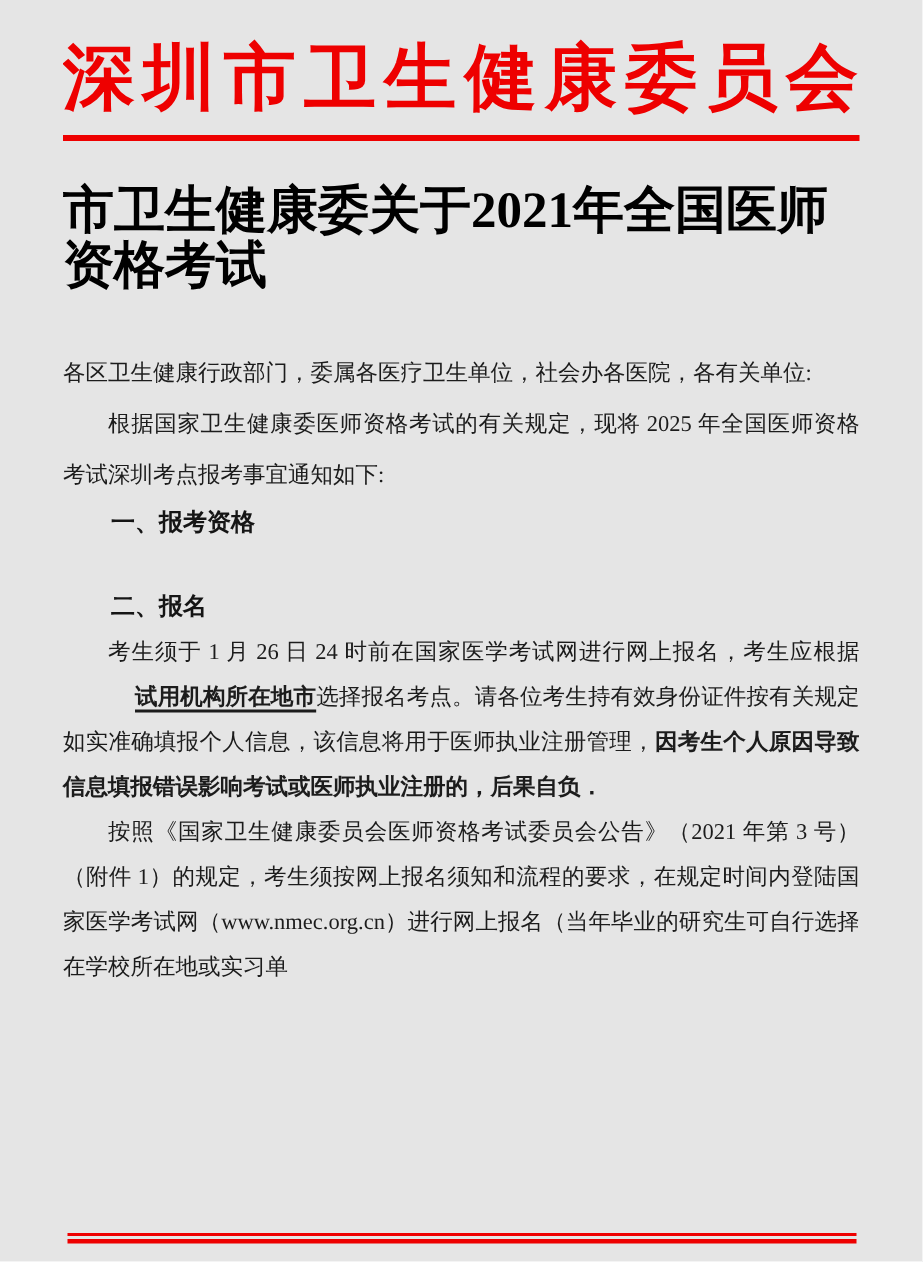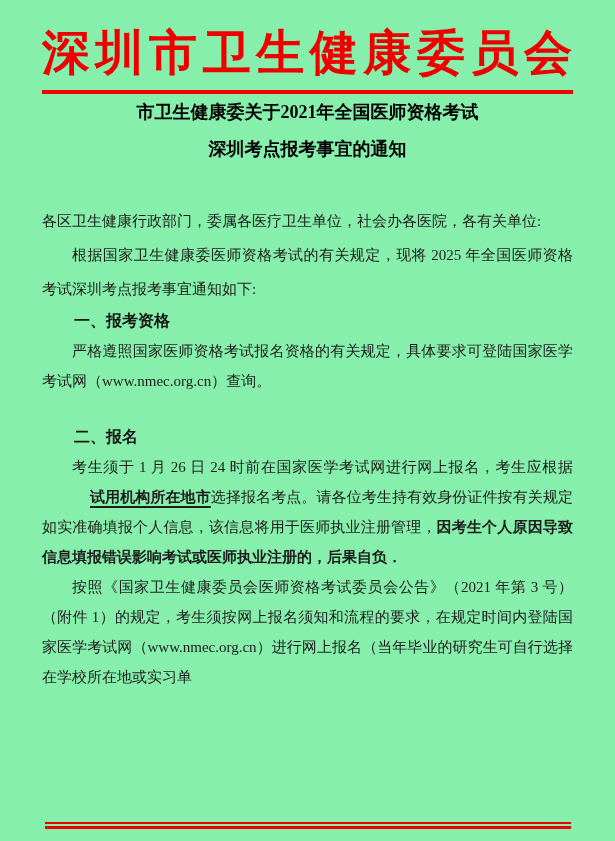--- a/index.html
+++ b/index.html
@@ -3,21 +3,21 @@
 <meta charset="utf-8">
 <style>
   * { margin: 0; padding: 0; box-sizing: border-box; }
   html, body { background: #ffffff; }
   body { width: 615px; }
 
   .page {
     position: relative;
     width: 615px;
     height: 841px;
-    background: #86efac;
+    background: #e5e5e5;
     padding: 20px 42px 0 42px;
     overflow: hidden;
     font-family: "Liberation Serif", "DejaVu Serif", serif;
     color: #1c1c1c;
   }
 
   
   .letterhead {
     color: #ee0000;
     font-weight: 700;
@@ -31,24 +31,24 @@
     overflow: hidden;
   }
   .letterhead-rule {
     height: 4px;
     background: #ee0000;
     margin-top: 4px;
   }
 
   
   .doc-title {
-    text-align: center;
+    margin-top: 28px;
     font-weight: 700;
     color: #000000;
-    font-size: 18px;
+    font-size: 34px;
     line-height: 37px;
   }
 
   
   .doc-body { margin-top: 36px; }
   .doc-body p {
     font-size: 15px;
     line-height: 30px;
     text-align: justify;
     text-indent: 2em;
@@ -92,32 +92,30 @@
 
 <div class="page">
 
   <header>
     <div class="letterhead">深圳市卫生健康委员会</div>
     <div class="letterhead-rule"></div>
   </header>
 
   <h1 class="doc-title">
     <span>市卫生健康委关于2021年全国医师资格考试</span><br>
-    <span>深圳考点报考事宜的通知</span>
   </h1>
 
   <main class="doc-body">
 
     <p class="addressees">各区卫生健康行政部门，委属各医疗卫生单位，社会办各医院，各有关单位:</p>
 
     <p class="intro">根据国家卫生健康委医师资格考试的有关规定，现将 2025 年全国医师资格考试深圳考点报考事宜通知如下:</p>
 
     <p class="sec-heading">一、报考资格</p>
 
-    <p>严格遵照国家医师资格考试报名资格的有关规定，具体要求可登陆国家医学考试网（www.nmec.org.cn）查询。</p>
 
     <p class="sec-heading gap-above">二、报名</p>
 
 
     <p><span>考生须于 1 月 26 日 24 时前在国家医学考试网进行网上报名，考生应根据</span><span class="emph-bu">试用机构所在地市</span><span>选择报名考点。请各位考生持有效身份证件按有关规定如实准确填报个人信息，该信息将用于医师执业注册管理，</span><span class="emph-bold">因考生个人原因导致信息填报错误影响考试或医师执业注册的，后果自负．</span></p>
 
     <p>按照《国家卫生健康委员会医师资格考试委员会公告》（2021 年第 3 号）（附件 1）的规定，考生须按网上报名须知和流程的要求，在规定时间内登陆国家医学考试网（www.nmec.org.cn）进行网上报名（当年毕业的研究生可自行选择在学校所在地或实习单</p>
 
   </main>
 

